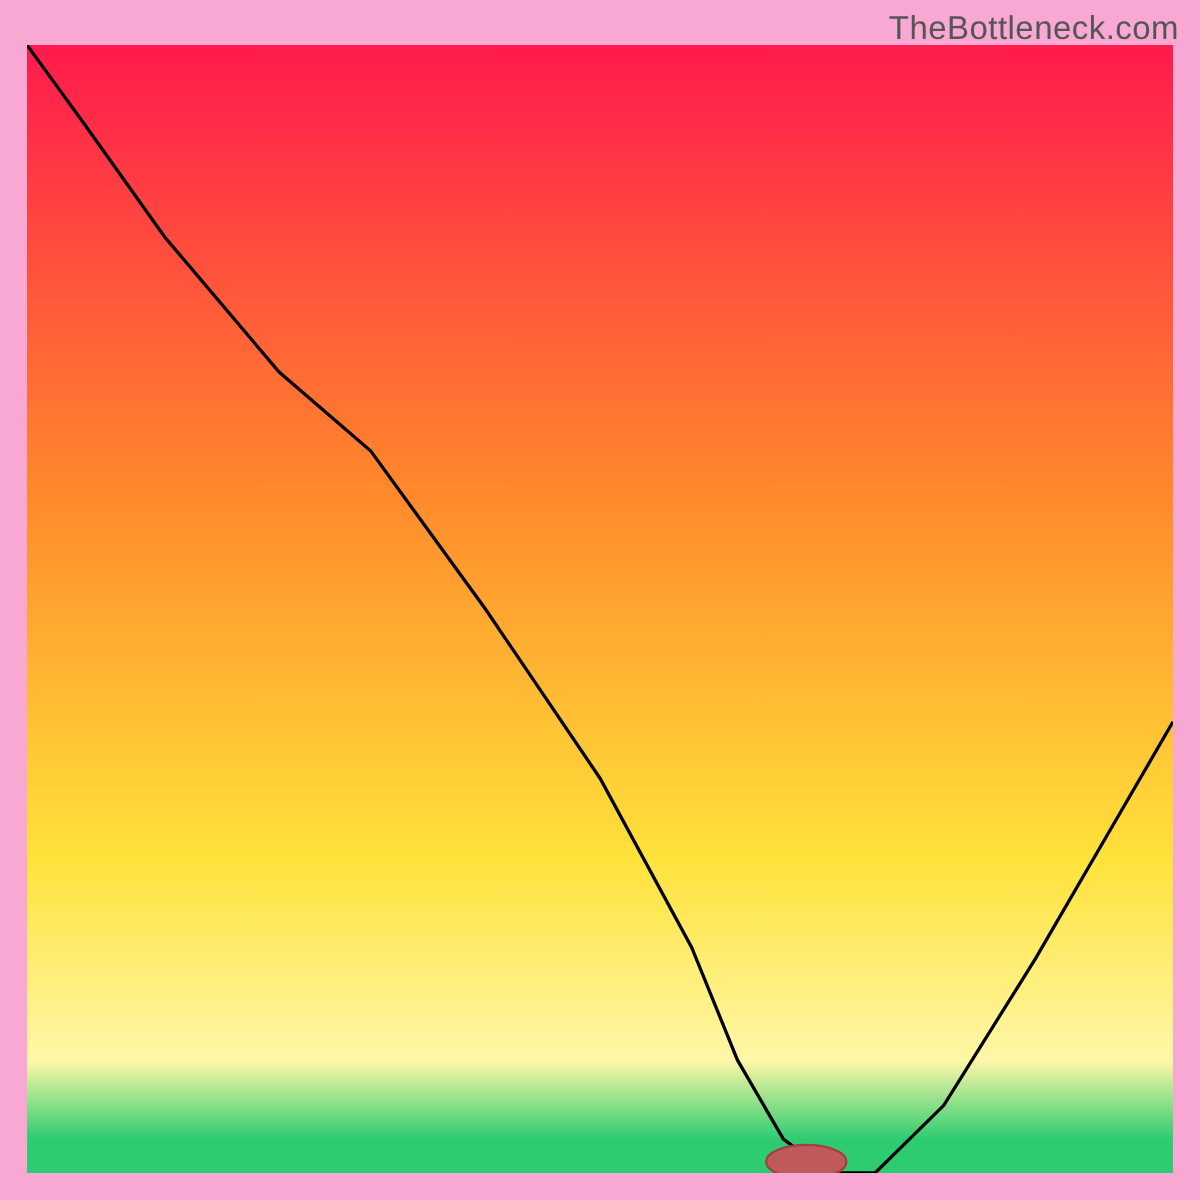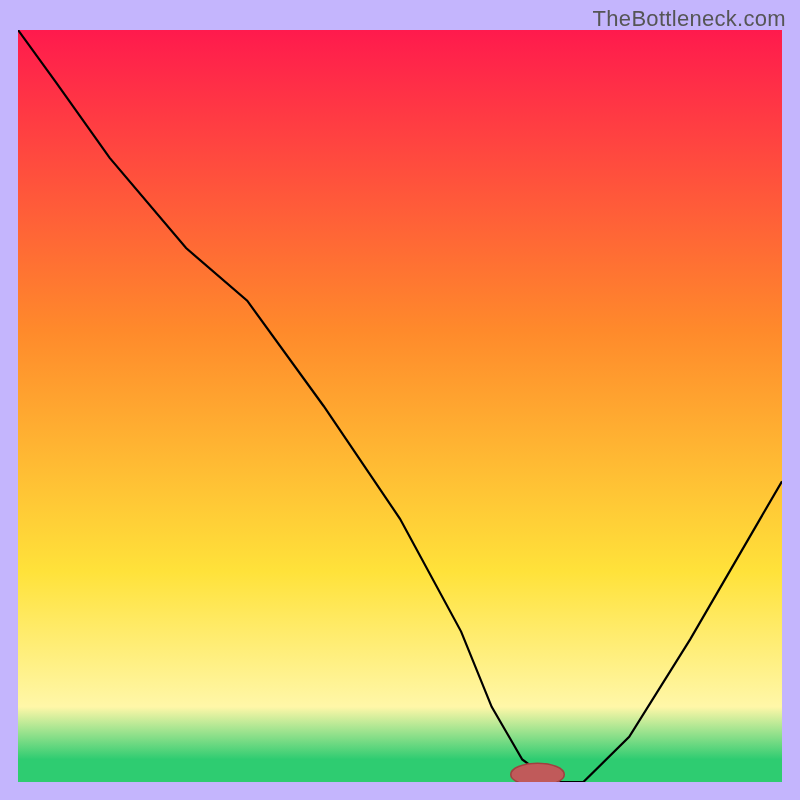--- a/index.html
+++ b/index.html
@@ -8,21 +8,21 @@
     width: 800px;
     height: 800px;
     overflow: hidden;
     background: #000;
     font-family: Arial, Helvetica, sans-serif;
   }
   .frame {
     position: relative;
     width: 800px;
     height: 800px;
-    background: #c4b5fd;
+    background: #f9a8d4;
   }
   .watermark {
     position: absolute;
     top: 6px;
     right: 14px;
     color: #555;
     font-size: 22px;
     font-weight: 500;
     letter-spacing: 0.3px;
     user-select: none;

